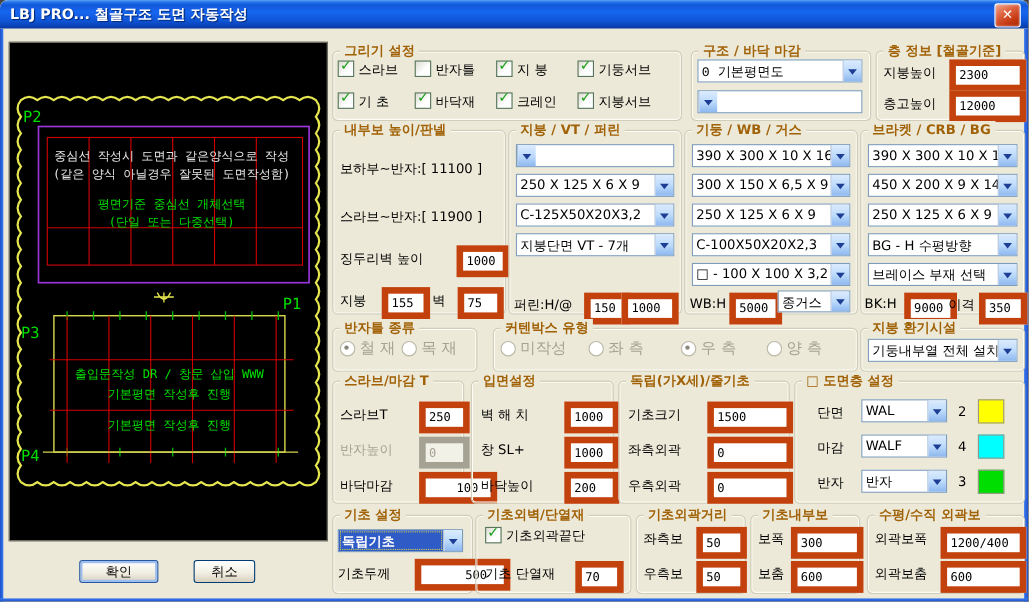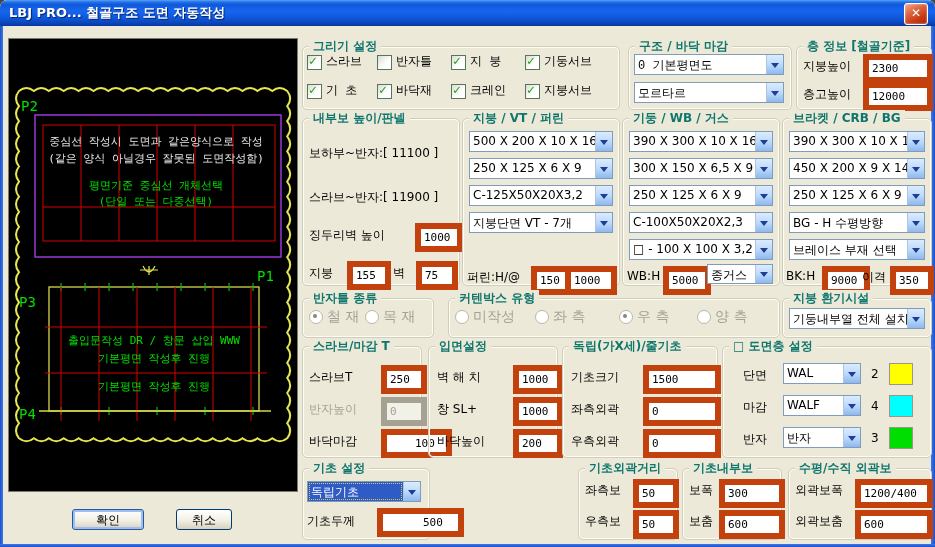--- a/index.html
+++ b/index.html
@@ -13,34 +13,34 @@
   .closebtn{position:absolute;right:7px;top:3px;width:22px;height:20px;border:1px solid #fff;border-radius:3px;
     background:linear-gradient(150deg,#F2A88E 0%,#E06845 35%,#C63A14 70%,#A82604 100%);
     color:#fff;font-size:12px;font-weight:bold;text-align:center;line-height:19px;box-shadow:inset 0 0 2px #FFD0C0;}
   .edge{position:absolute;background:linear-gradient(90deg,#1C50C8,#3A78F0);}
   .edge.l{left:0;top:26px;bottom:0;width:3px;}
   .edge.r{right:0;top:26px;bottom:0;width:4px;background:linear-gradient(270deg,#1C50C8,#3A78F0);}
   .edge.b{left:0;bottom:0;right:0;height:3px;background:linear-gradient(0deg,#1C50C8,#3A78F0);}
   .cad{position:absolute;left:8px;top:38px;width:288px;height:452px;background:#000;border:1px solid #7A7A6E;}
   .grp{position:absolute;border:1px solid #D0CDBB;border-radius:5px;box-shadow:inset 0 0 0 1px #FDFDF6;}
   .gt{position:absolute;top:-9px;left:6px;background:#ECE9D8;padding:0 4px;font-size:12px;
-    color:#0f766e;white-space:nowrap;font-weight:bold;}
+    color:#a16207;white-space:nowrap;font-weight:bold;}
   .lbl{position:absolute;font-size:12px;color:#000;white-space:nowrap;}
   .lbl.gray, .gray .rlbl{color:#A5A294;}
   .num{position:absolute;border:6px solid #c2410c;background:#fff;color:#000;
     font-family:"DejaVu Sans Mono",monospace;font-size:11px;padding:1px 3px;height:15px;}
   .num[data-disabled="true"]{color:#A5A294;border-color:#A5A294;background:#F2F1E8;}
   .lbl[data-disabled="true"]{color:#A5A294;}
   .sel{position:absolute;height:21px;border:1px solid #7F9DB9;background:#fff;display:flex;box-sizing:border-box;}
   .sel .st{flex:1;font-size:12px;padding:2px 1px 0 3px;white-space:nowrap;overflow:hidden;color:#000;}
   .sel .sb{width:16px;background:linear-gradient(180deg,#DCEBFE,#BDDBFC 50%,#8EB8EF);
     border-left:1px solid #B0C4DE;display:flex;align-items:center;justify-content:center;}
   .sel .sb::after{content:"";border:4px solid transparent;border-top:5px solid #1D3E94;margin-top:5px;}
-  .sel.hl .st{background:#2F5BC6;color:#fff;outline:1px dotted #D8D250;outline-offset:-2px;}
-  .cbrow{position:absolute;display:flex;align-items:flex-end;gap:4px;height:15px;font-family:Liberation Mono, monospace;}
+  .sel.hl .st{background:#2F5BC6;color:#fff;outline:1px dotted #D8D250;outline-offset:-2px;font-weight:bold;}
+  .cbrow{position:absolute;display:flex;align-items:flex-start;gap:4px;height:15px;}
   .cb{width:13px;height:13px;border:1px solid #56755C;background:linear-gradient(135deg,#DCDCD2,#FFF 60%);
     position:relative;flex:none;}
   .cb[data-checked="true"]::after{content:"✓";position:absolute;left:1px;top:-3px;font-size:13px;
     font-weight:bold;color:#1CA01C;}
   .clbl{font-size:12px;white-space:nowrap;}
   .rdrow{position:absolute;display:flex;align-items:center;gap:4px;height:14px;}
   .rd{width:12px;height:12px;border-radius:50%;border:1px solid #BBB8A8;background:#fff;position:relative;flex:none;}
   .rd[data-checked="true"]::after{content:"";position:absolute;left:3px;top:3px;width:4px;height:4px;
     border-radius:50%;background:#8A877A;}
   .rlbl{font-size:14px;white-space:nowrap;}
@@ -155,21 +155,20 @@
       </div>
   </div>
 
   <div class="grp" style="left:628px;top:46px;width:162px;height:62px;">
     <span class="gt">구조 / 바닥 마감</span>
     <div class="sel" style="left:5px;top:7px;width:150px;font-family:Liberation Mono, monospace;">
         <span class="st">0 기본평면도</span>
         <span class="sb"></span>
       </div>
     <div class="sel" style="left:5px;top:35px;width:150px;">
-        <span class="st">모르타르</span>
         <span class="sb"></span>
       </div>
   </div>
 
   <div class="grp" style="left:796px;top:46px;width:134px;height:62px;">
     <span class="gt">층 정보 [철골기준]</span>
     <span class="lbl" style="left:6px;top:11px;">지붕높이</span>
     <input class="num" style="left: 66px; top: 7px; width: 52px;" value="2300">
     <span class="lbl" style="left:6px;top:39px;">층고높이</span>
     <input class="num" style="left: 66px; top: 35px; width: 52px;" value="12000">
@@ -183,21 +182,20 @@
     <input class="num" style="left: 112px; top: 104px; width: 30px;" value="1000">
     <span class="lbl" style="left:6px;top:146px;">지붕</span>
     <input class="num" style="left: 44px; top: 142px; width: 26px;" value="155">
     <span class="lbl" style="left:90px;top:146px;">벽</span>
     <input class="num" style="left: 113px; top: 142px; width: 24px;" value="75">
   </div>
 
   <div class="grp" style="left:462px;top:118px;width:156px;height:166px;">
     <span class="gt">지붕 / VT / 퍼린</span>
     <div class="sel" style="left:6px;top:12px;width:144px;">
-        <span class="st">500 X 200 X 10 X 16</span>
         <span class="sb"></span>
       </div>
     <div class="sel" style="left:6px;top:39px;width:144px;">
         <span class="st">250 X 125 X 6 X 9</span>
         <span class="sb"></span>
       </div>
     <div class="sel" style="left:6px;top:66px;width:144px;">
         <span class="st">C-125X50X20X3,2</span>
         <span class="sb"></span>
       </div>
@@ -366,20 +364,29 @@
   <div class="grp" style="left:302px;top:468px;width:126px;height:70px;">
     <span class="gt">기초 설정</span>
     <div class="sel hl" style="left:4px;top:12px;width:114px;">
         <span class="st">독립기초</span>
         <span class="sb"></span>
       </div>
     <span class="lbl" style="left:4px;top:44px;">기초두께</span>
     <input class="num" style="left: 74px; top: 39px; width: 32px; padding-left: 40px;" value="500">
   </div>
 
+  <div class="grp" style="left:432px;top:468px;width:140px;height:70px;">
+    <span class="gt">기초외벽/단열재</span>
+    <div class="cbrow" style="left:8px;top:10px;">
+        <span class="cb" data-checked="true"></span>
+        <span class="clbl">기초외곽끝단</span>
+      </div>
+    <span class="lbl" style="left:8px;top:44px;">기초 단열재</span>
+    <input class="num" style="left: 90px; top: 41px; width: 26px;" value="70">
+  </div>
 
   <div class="grp" style="left:578px;top:468px;width:98px;height:70px;">
     <span class="gt">기초외곽거리</span>
     <span class="lbl" style="left:6px;top:13px;">좌측보</span>
     <input class="num" style="left: 54px; top: 10px; width: 28px;" value="50">
     <span class="lbl" style="left:6px;top:44px;">우측보</span>
     <input class="num" style="left: 54px; top: 41px; width: 28px;" value="50">
   </div>
 
   <div class="grp" style="left:682px;top:468px;width:98px;height:70px;">

